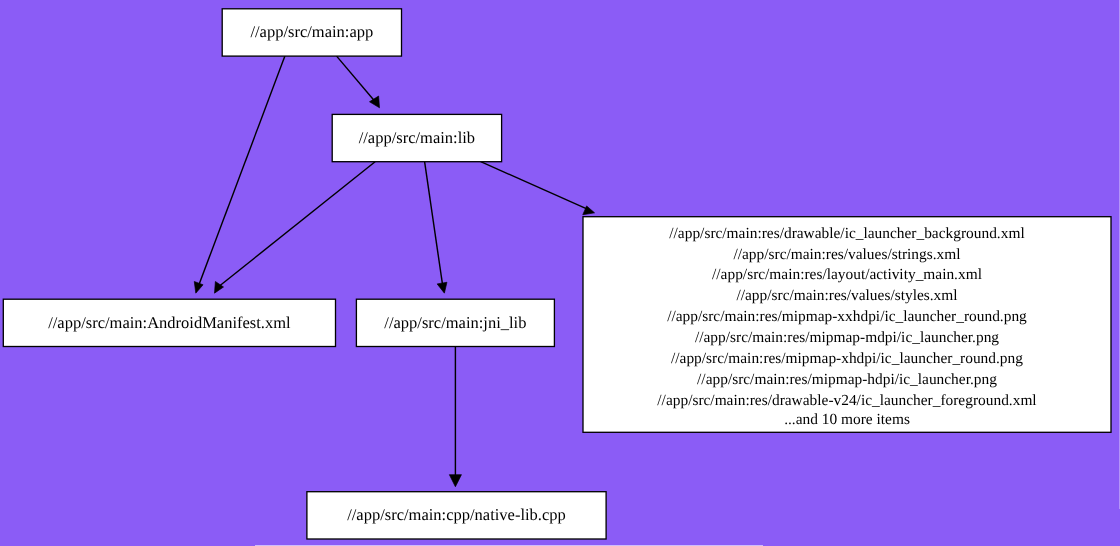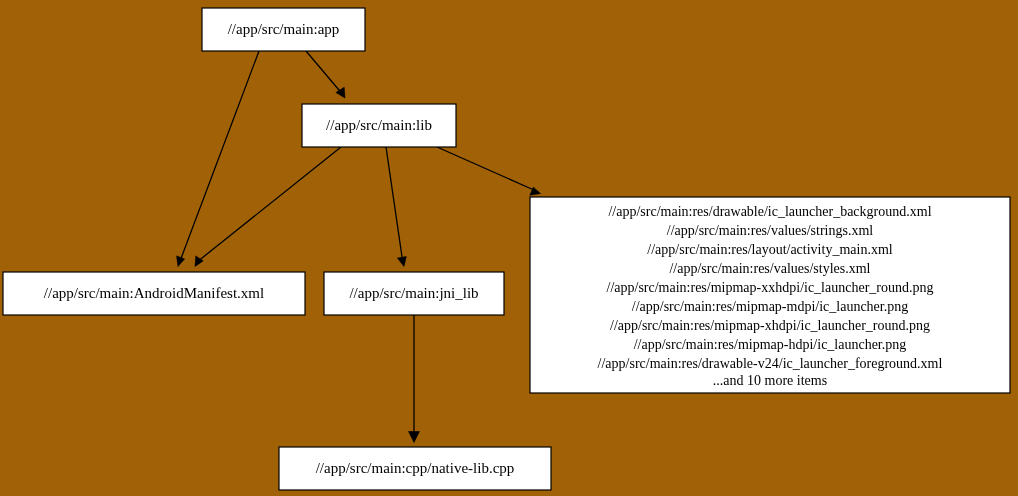--- a/index.html
+++ b/index.html
@@ -10,21 +10,21 @@
   body {
     width: 1018px;
     height: 496px;
     overflow: hidden;
     font-family: "Liberation Serif", "DejaVu Serif", serif;
   }
   #graph-root {
     position: relative;
     width: 1018px;
     height: 496px;
-    background: #a16207;
+    background: #8b5cf6;
   }
   svg.graph-canvas {
     display: block;
     width: 1018px;
     height: 496px;
   }
   .node-box {
     fill: #ffffff;
     stroke: #000000;
     stroke-width: 1.2;

